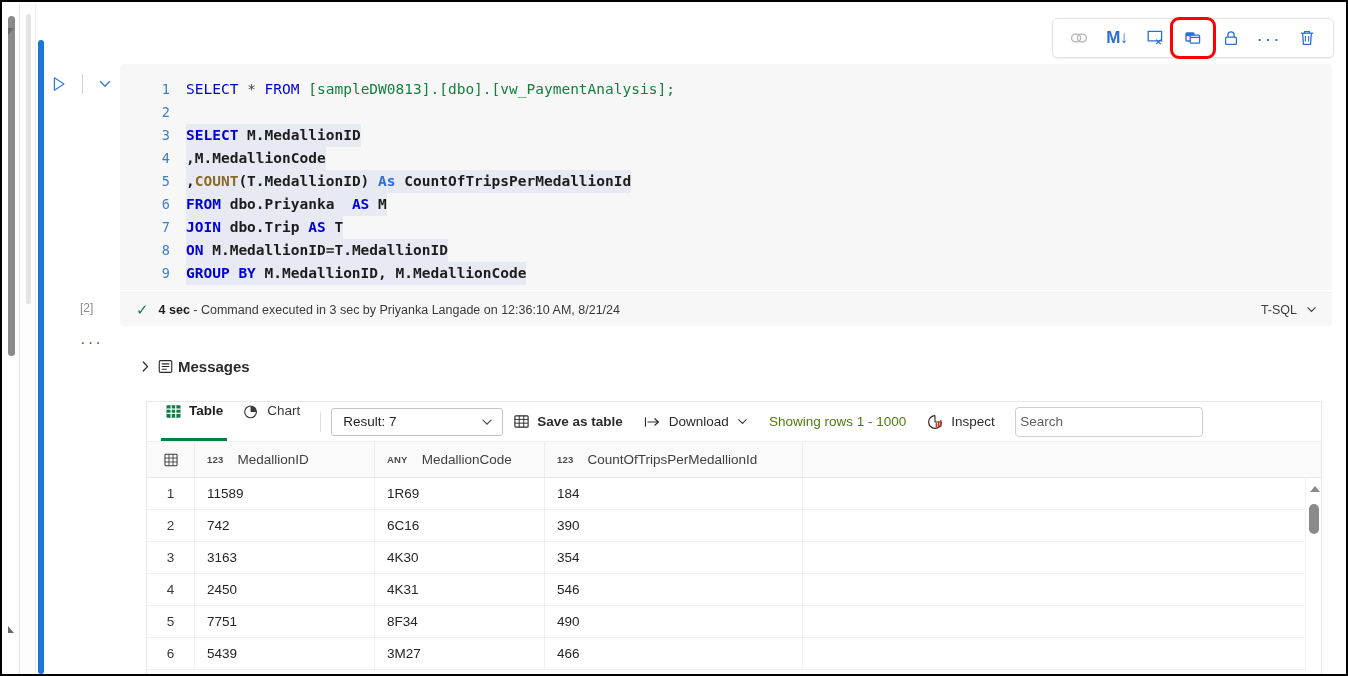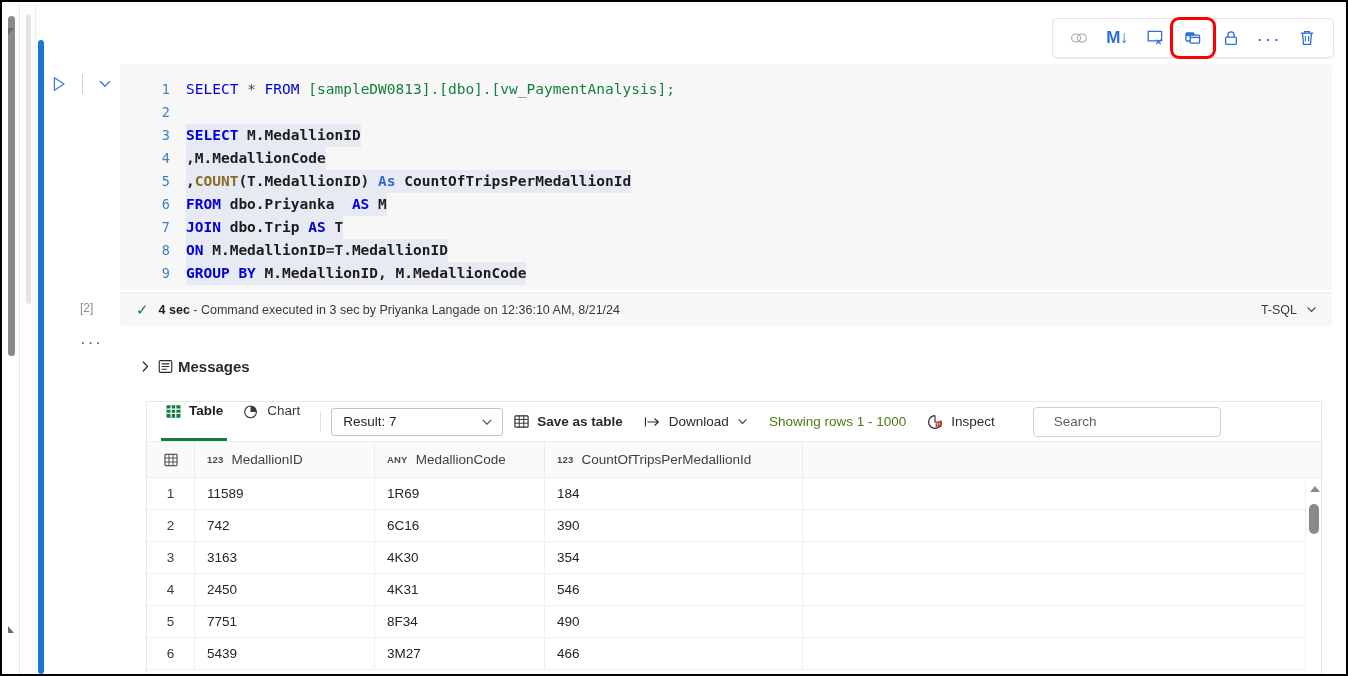--- a/index.html
+++ b/index.html
@@ -232,40 +232,41 @@
   }
   .rt-item.strong { font-weight: 700; }
   .rt-static {
     color: #4d7c0f; padding: 0 10px; white-space: nowrap;
   }
   .rt-search {
     display: flex; align-items: center; gap: 9px;
     width: 188px; height: 30px;
     border: 1px solid #cfcfcf; border-radius: 4px;
     padding: 0 9px;
-    margin-left: 28px;
+    margin-left: 10px;
     background: #fff;
+    justify-content: center;
   }
   .rt-search input {
     border: none; outline: none; flex: 1;
     font-size: 13.5px; color: #2b2b2b;
     font-family: "Liberation Sans", sans-serif;
     background: transparent;
   }
   .rt-search input::placeholder { color: #5f5f5f; }
 
   
   .grid { position: relative; }
   .grid-head {
     display: flex; height: 36px;
     background: #fafafa;
     border-bottom: 1px solid #ececec;
   }
   .gh-cell {
-    display: flex; align-items: center; gap: 8px;
+    display: flex; align-items: center; gap: 14px;
     border-right: 1px solid #ececec;
     padding: 0 12px;
     font-size: 13.5px; color: #3f3f3f;
     cursor: pointer;
   }
   .gh-idx { width: 48px; justify-content: center; padding: 0; }
   .dtype {
     font-size: 9.5px; font-weight: 700;
     color: #4a4a4a; letter-spacing: .2px;
   }

